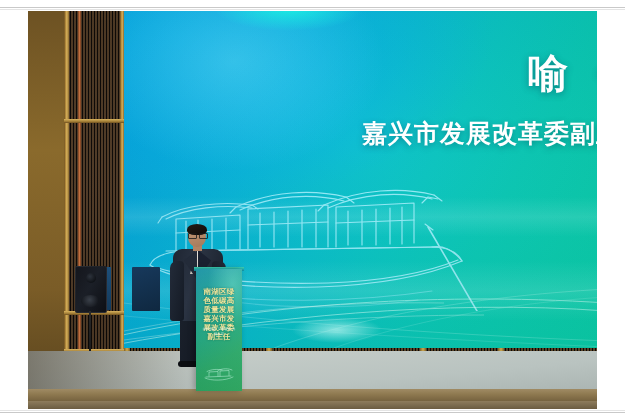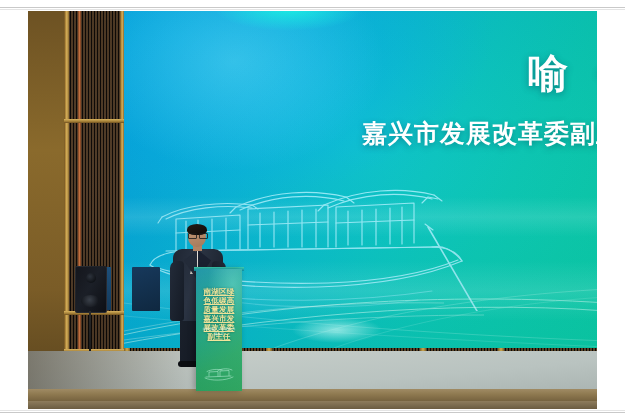--- a/index.html
+++ b/index.html
@@ -249,21 +249,20 @@
     position:absolute;left:166px;top:256px;width:50px;height:4px;
     background:linear-gradient(180deg,#3fd0b0,#0d8ea6);
   }
   #podium-title{
     position:absolute;left:6px;top:18px;width:34px;
     font-family:"DejaVu Serif","Liberation Serif",serif;
     font-size:7.5px;line-height:9px;letter-spacing:.2px;
     color:#f2e59a;text-align:center;font-weight:700;
     text-shadow:0 0 2px rgba(0,70,60,.6);
     writing-mode:horizontal-tb;
-    text-decoration:underline;
   }
   #podium-sub{
     position:absolute;left:5px;top:58px;width:36px;
     font-family:"DejaVu Serif","Liberation Serif",serif;
     font-size:3.4px;line-height:5px;color:rgba(235,255,250,.75);
     text-align:center;
   }
   #podium-boat{position:absolute;left:7px;bottom:8px;width:32px;height:16px;}
 
   

